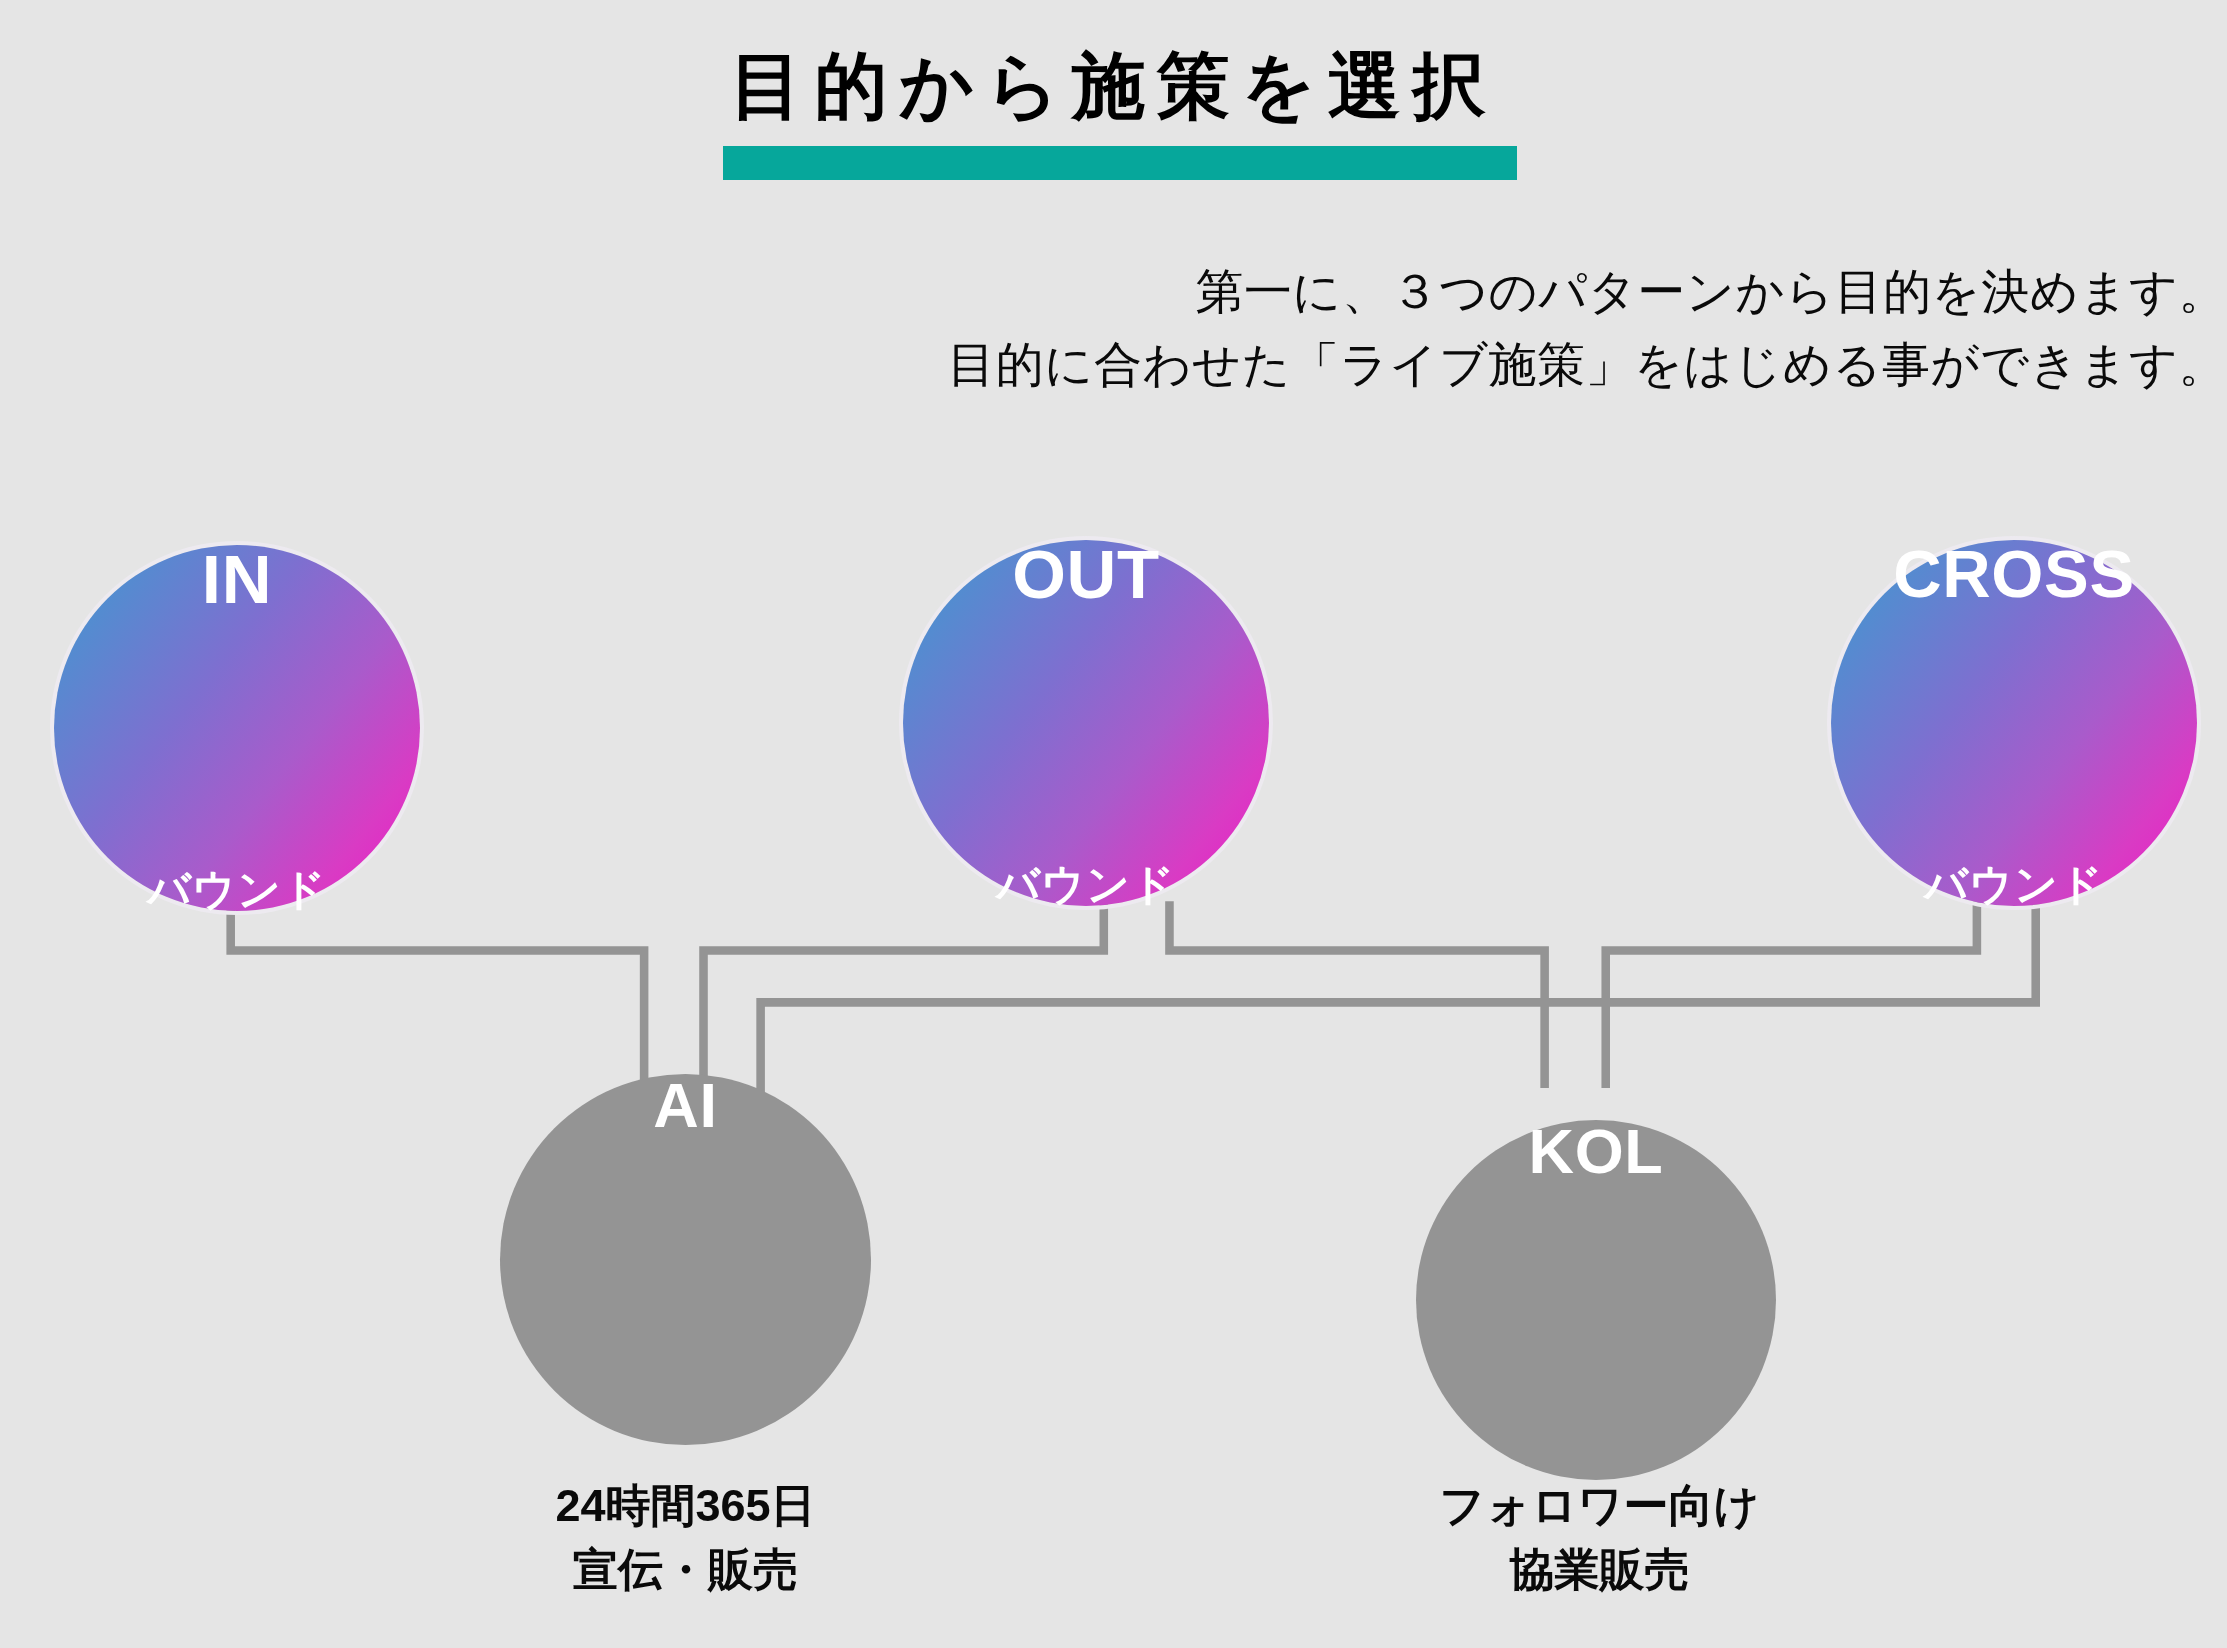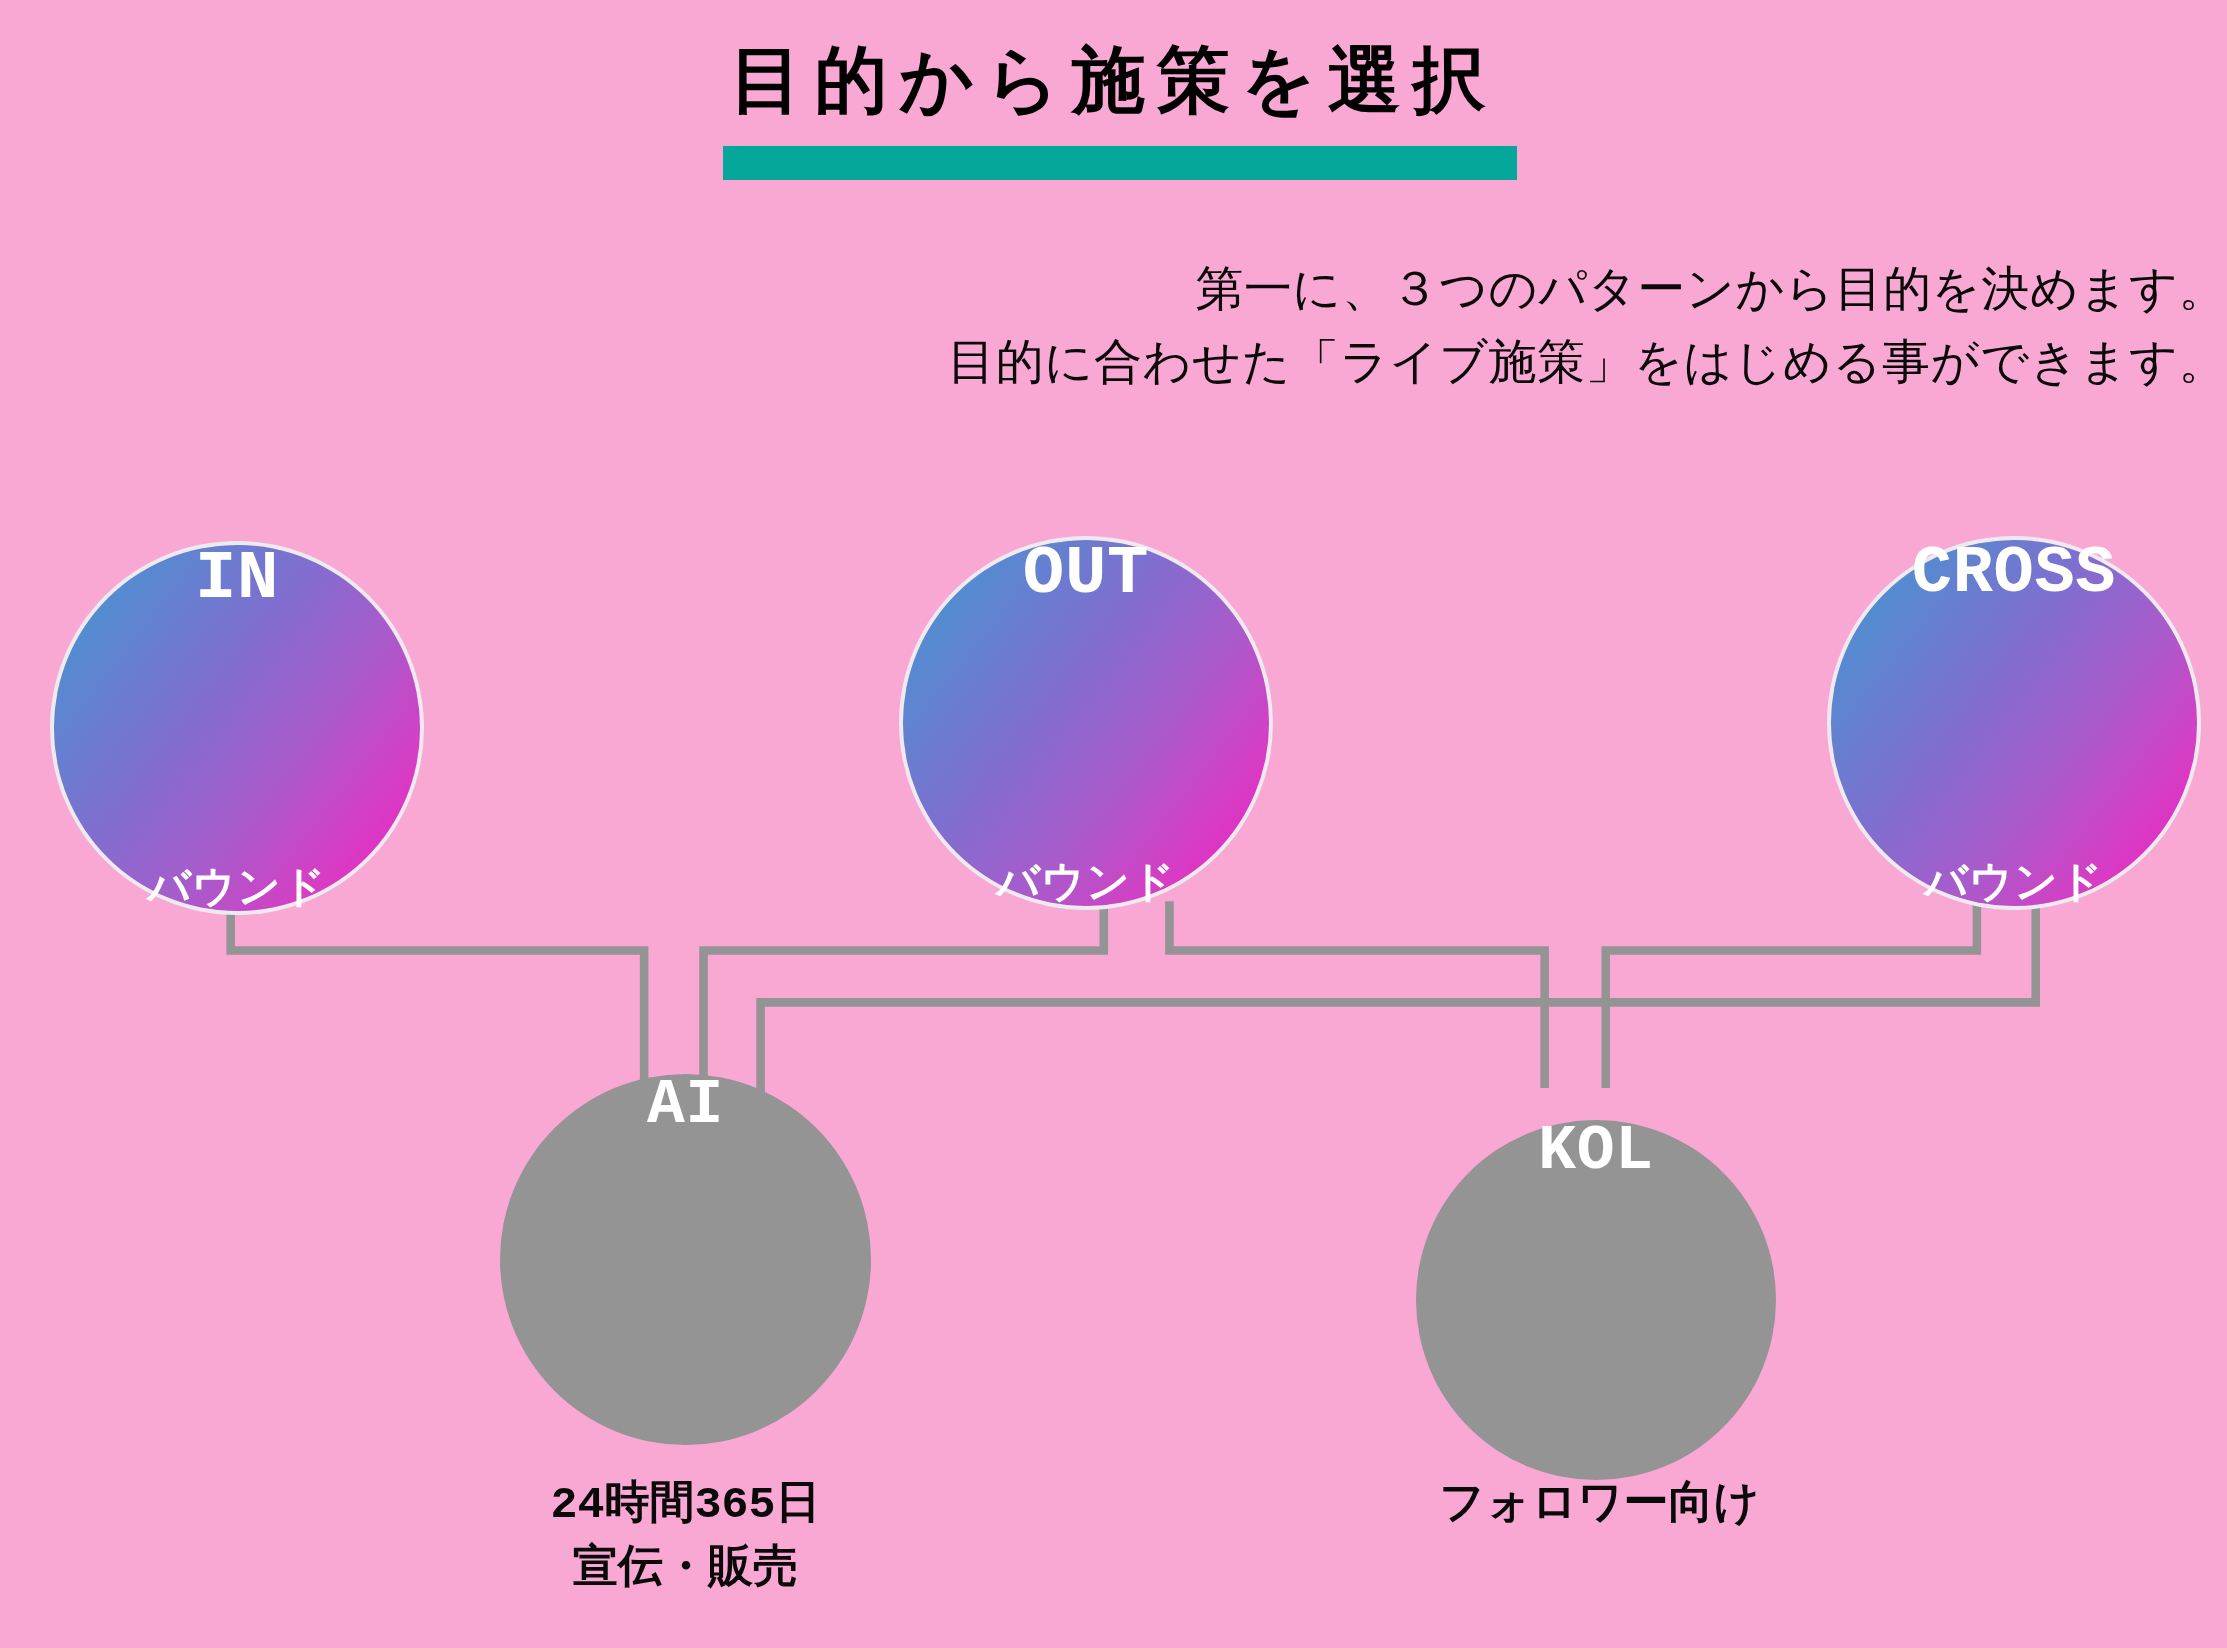--- a/index.html
+++ b/index.html
@@ -8,23 +8,22 @@
     background: #ffffff;
   }
   body {
     font-family: "Liberation Sans", "DejaVu Sans", sans-serif;
     color: #000000;
   }
   #slide {
     position: relative;
     width: 2227px;
     height: 1649px;
-    background: #f9a8d4;
+    background: #e5e5e5;
     overflow: hidden;
-    font-family: Liberation Mono, monospace;
   }
 
   
   #title-block {
     position: absolute;
     left: 0;
     top: 46px;
     width: 2227px;
     text-align: center;
   }
@@ -195,17 +194,18 @@
       <span class="node-title">KOL</span>
     </div>
 
     <div class="caption" id="caption-ai">
       <span class="caption-line">24時間365日</span>
       <span class="caption-line">宣伝・販売</span>
     </div>
 
     <div class="caption" id="caption-kol">
       <span class="caption-line">フォロワー向け</span>
+      <span class="caption-line">協業販売</span>
     </div>
 
   </div>
 </div>
 
 
 </body></html>

